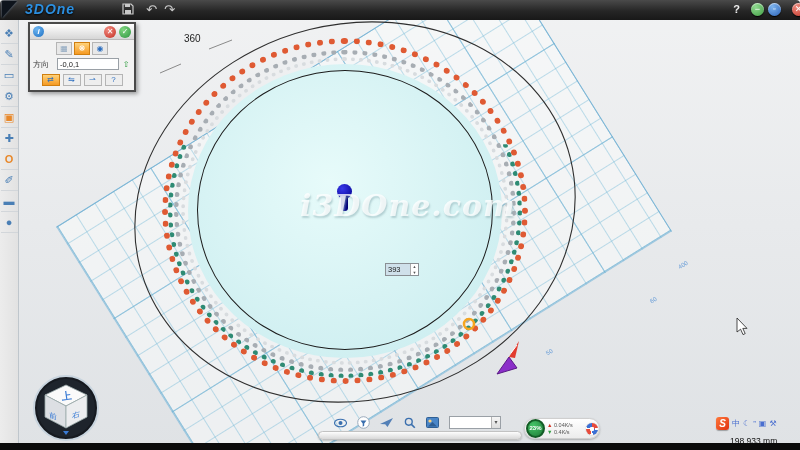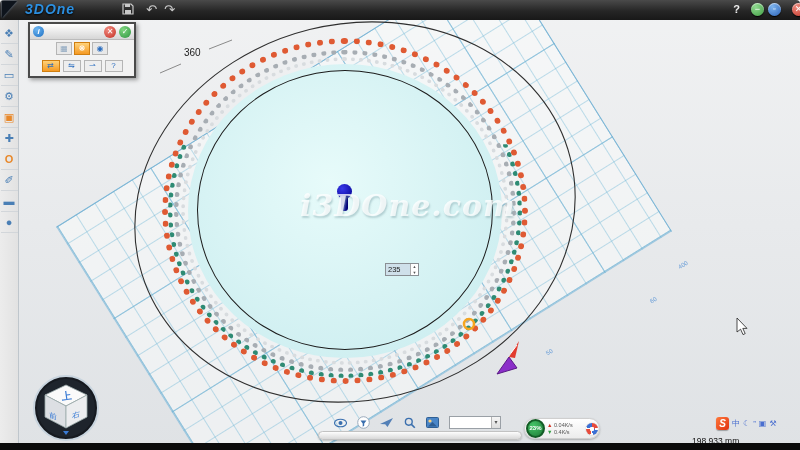--- a/index.html
+++ b/index.html
@@ -94,21 +94,21 @@
   .inner-circle { left:197px; top:70px; width:296px; height:280px; z-index:2;
     border:1.5px solid #1c1c1c; background:transparent; }
   .pin-head { position:absolute; left:337px; top:184px; width:15px; height:15px; border-radius:50%;
     background:radial-gradient(circle at 35% 30%, #3838e8, #00008e); z-index:3; }
   .pin-stem { position:absolute; left:341px; top:195px; width:7px; height:16px;
     border-radius:0 0 3px 3px; background:linear-gradient(90deg,#1212b8,#000070); z-index:3; }
   .watermark { position:absolute; left:300px; top:188px; width:220px; z-index:3;
     font-family:"DejaVu Serif","Liberation Serif",serif; font-style:italic; font-weight:bold;
     font-size:30px; color:rgba(255,255,255,.78); letter-spacing:1px;
     text-shadow:1px 2px 2px rgba(140,175,180,.55); }
-  .dim-label { position:absolute; left:184px; top:47px; z-index:3; font-size:10px; color:#1e1e1e;text-align:center; }
+  .dim-label { position:absolute; left:184px; top:33px; z-index:3; font-size:10px; color:#1e1e1e;text-align:center; }
   .num-input { position:absolute; left:385px; top:263px; width:34px; height:13px; z-index:4;
     background:#fff; border:1px solid #8a8f94; display:flex; }
   .num-val { flex:1; font-size:7.5px; line-height:11px; padding-left:2px;
     background:#cfe0ea; color:#222; }
   .spinner { width:8px; border-left:1px solid #aaa; display:flex; flex-direction:column; cursor:pointer; }
   .spinner span { flex:1; font-size:4px; line-height:5px; text-align:center; color:#555; }
 
   .overlay-svg { position:absolute; left:0; top:0; z-index:3; pointer-events:none; }
 
   
@@ -135,21 +135,21 @@
     background:radial-gradient(circle at 35% 30%,#46c468,#1d7a35); border:2px solid #135c26;
     color:#fff; font-size:6px; font-weight:bold; text-align:center; line-height:15px; cursor:pointer; }
   .rates { flex:1; padding-left:2px; }
   .rate-row { font-size:5.5px; line-height:7px; color:#555; white-space:nowrap; }
   .arrow-up { color:#d03020; } .arrow-dn { color:#2f9c3f; }
   .pinwheel { width:12px; height:12px; border-radius:50%; flex:0 0 12px; cursor:pointer;
     background:radial-gradient(circle, #fff 0 2px, transparent 2.5px),
       conic-gradient(#e84b3c 0 22%, #fff 22% 28%, #3b6fd4 28% 48%, #fff 48% 55%, #e84b3c 55% 75%, #fff 75% 80%, #3b6fd4 80% 100%);
     box-shadow:0 0 1px #888; }
 
-  .measure { position:absolute; left:692px; top:436px; z-index:13; font-size:8.5px; color:#111; }
+  .measure { position:absolute; left:730px; top:436px; z-index:13; font-size:8.5px; color:#111; }
 
   
   .imebar { position:absolute; left:716px; top:417px; z-index:13; display:flex;
     align-items:center; gap:3px; }
   .ime-logo { width:13px; height:13px; border-radius:3px; color:#fff; font-weight:bold;
     font-style:italic; font-size:10px; line-height:13px; text-align:center; cursor:pointer;
     background:linear-gradient(135deg,#ff7a3c,#e03010); box-shadow:0 1px 1px rgba(0,0,0,.3); }
   .ime-ico { font-size:8px; color:#4a6fd0; cursor:pointer; }
 
   .taskbar { position:absolute; left:0; bottom:0; width:800px; height:7px;
@@ -183,21 +183,21 @@
     <line x1="160" y1="73" x2="181" y2="64" stroke="#8a8a8a" stroke-width="1"></line>
     <line x1="209" y1="49" x2="232" y2="40" stroke="#8a8a8a" stroke-width="1"></line>
     <circle cx="469" cy="324" r="5" fill="none" stroke="#f6a51f" stroke-width="2.5"></circle>
     <polygon points="497,374 509,357 517,368" fill="#8b2fc9" stroke="#5a1a85" stroke-width="1"></polygon>
     <polygon points="509,357 519,341 515,358" fill="#e23b2e"></polygon>
     <line x1="511" y1="353" x2="517" y2="345" stroke="#ffffff" stroke-width="1"></line>
     <polygon points="737,318 737,332 740.6,329.2 743,334.6 745.2,333.6 742.8,328.4 747,328.4" fill="#ffffff" stroke="#222" stroke-width="0.8"></polygon>
   </svg>
 
   <div class="num-input">
-    <div class="num-val">235</div>
+    <div class="num-val">393</div>
     <div class="spinner">
       <span>▲</span>
       <span>▼</span>
     </div>
   </div>
 
   <div class="titlebar">
     <div class="app-logo-tri"></div>
     <span class="brand">3DOne</span>
     <span class="tb-ico tb-save">
@@ -231,20 +231,25 @@
   <div class="dialog">
     <div class="dlg-head">
       <div class="dlg-info">i</div>
       <div class="dlg-x">✕</div>
       <div class="dlg-ok">✓</div>
     </div>
     <div class="dlg-tabs">
       <div class="dlg-tab">▦</div>
       <div class="dlg-tab active">❋</div>
       <div class="dlg-tab blue">◉</div>
+    </div>
+    <div class="dlg-row">
+      <span class="dlg-label">方向</span>
+      <input class="dlg-input" readonly="" value="-0,0,1" style="">
+      <span class="dlg-suffix green">⇧</span>
     </div>
     <div class="dlg-foot">
       <div class="dlg-btn active">⇄</div>
       <div class="dlg-btn">⇋</div>
       <div class="dlg-btn">⇀</div>
       <div class="dlg-btn">?</div>
     </div>
   </div>
 
   <div class="viewcube">

